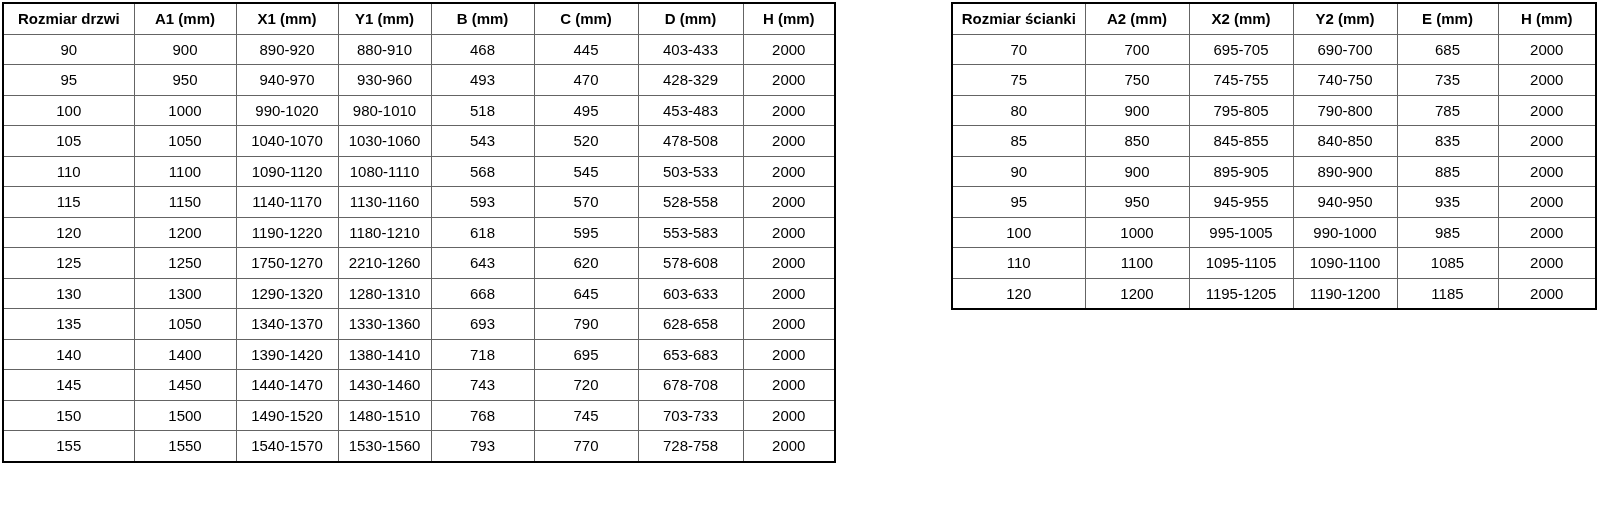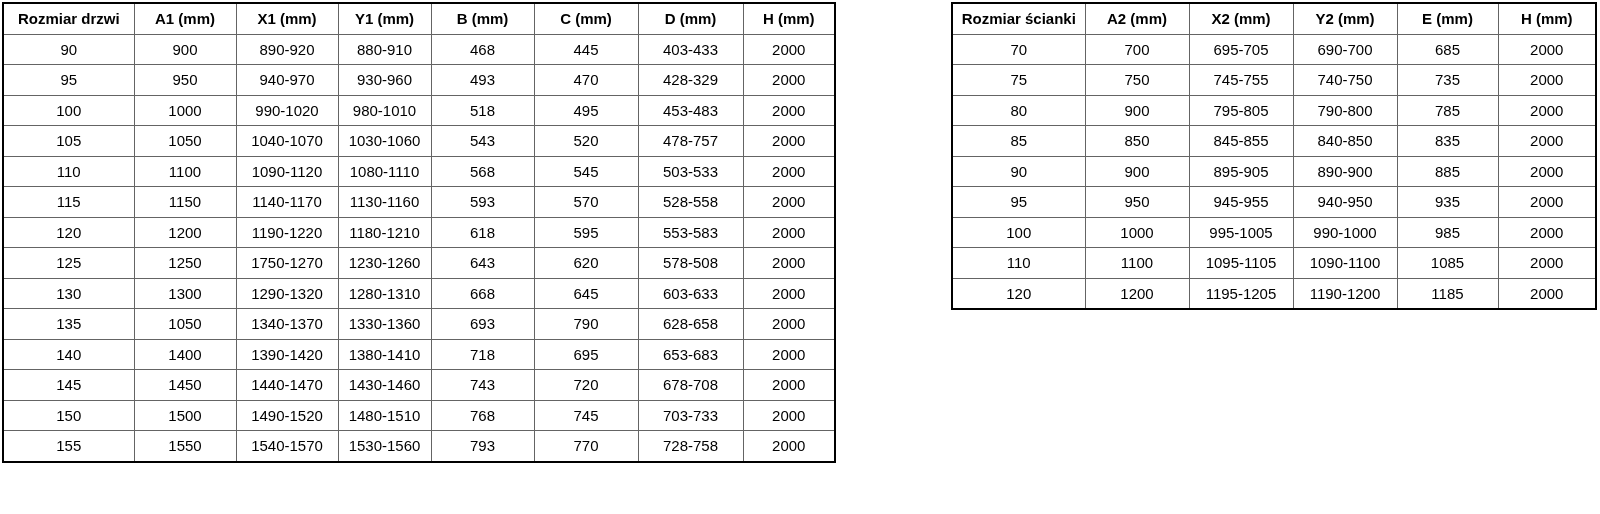--- a/index.html
+++ b/index.html
@@ -106,21 +106,21 @@
           <td>453-483</td>
           <td>2000</td>
         </tr>
         <tr>
           <td>105</td>
           <td>1050</td>
           <td>1040-1070</td>
           <td>1030-1060</td>
           <td>543</td>
           <td>520</td>
-          <td>478-757</td>
+          <td>478-508</td>
           <td>2000</td>
         </tr>
         <tr>
           <td>110</td>
           <td>1100</td>
           <td>1090-1120</td>
           <td>1080-1110</td>
           <td>568</td>
           <td>545</td>
           <td>503-533</td>
@@ -143,24 +143,24 @@
           <td>1180-1210</td>
           <td>618</td>
           <td>595</td>
           <td>553-583</td>
           <td>2000</td>
         </tr>
         <tr>
           <td>125</td>
           <td>1250</td>
           <td>1750-1270</td>
-          <td>1230-1260</td>
+          <td>2210-1260</td>
           <td>643</td>
           <td>620</td>
-          <td>578-508</td>
+          <td>578-608</td>
           <td>2000</td>
         </tr>
         <tr>
           <td>130</td>
           <td>1300</td>
           <td>1290-1320</td>
           <td>1280-1310</td>
           <td>668</td>
           <td>645</td>
           <td>603-633</td>

